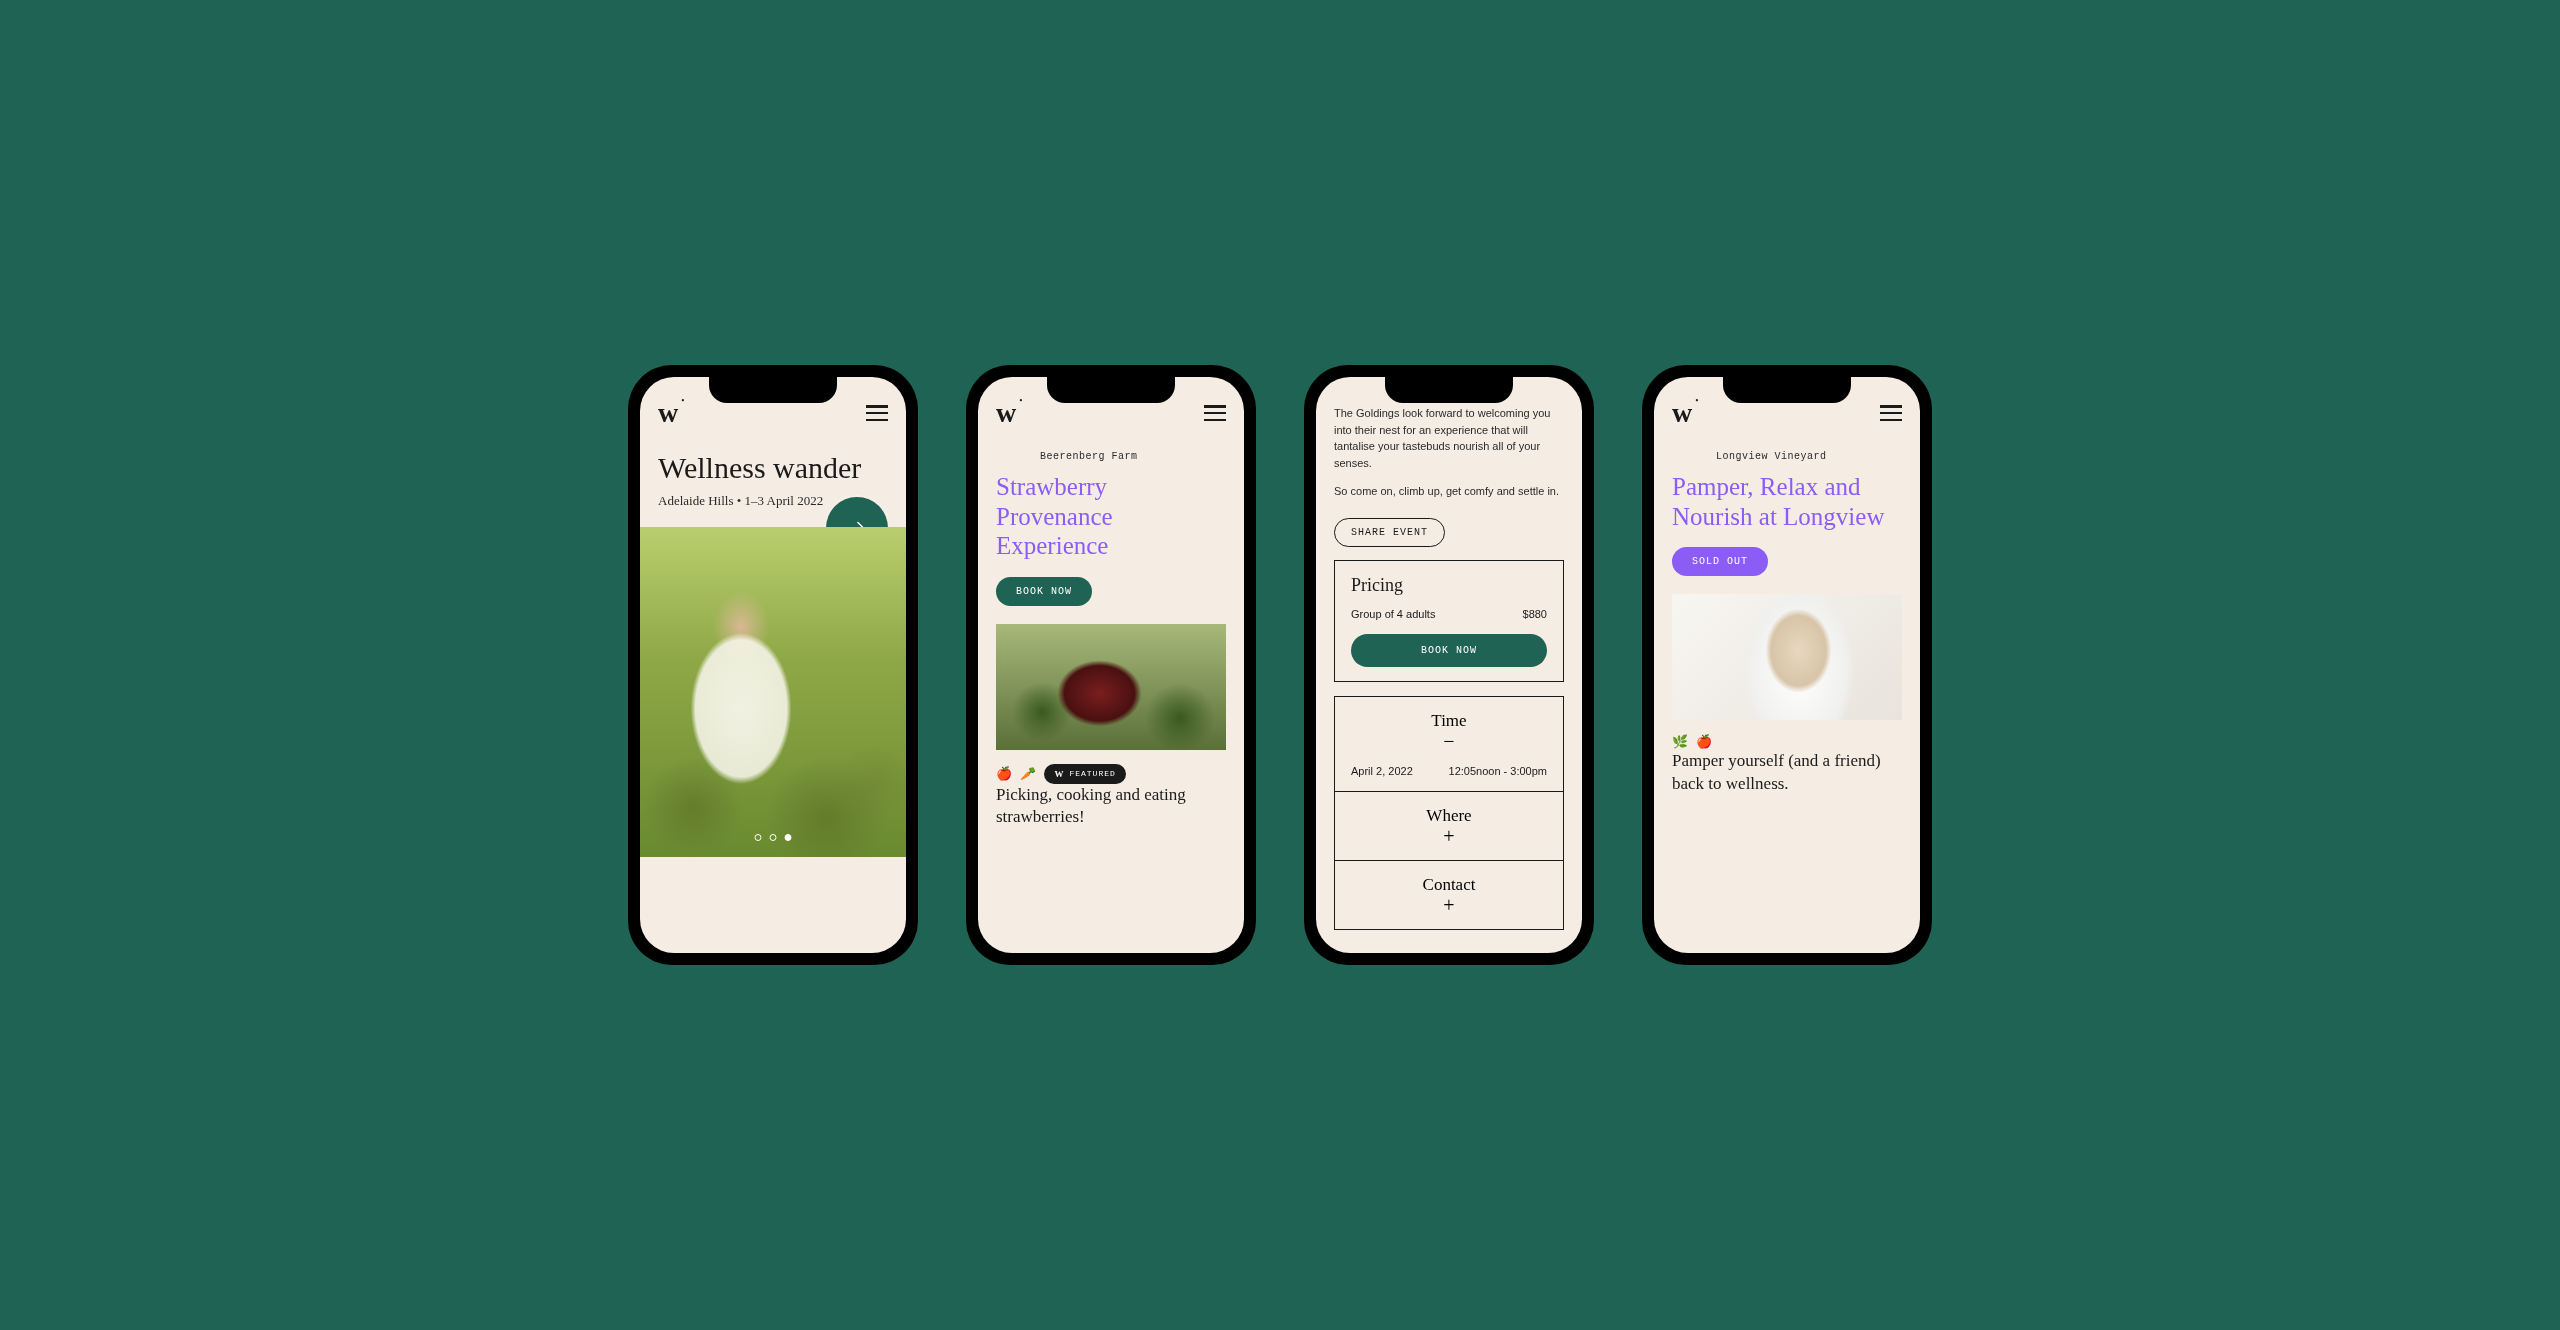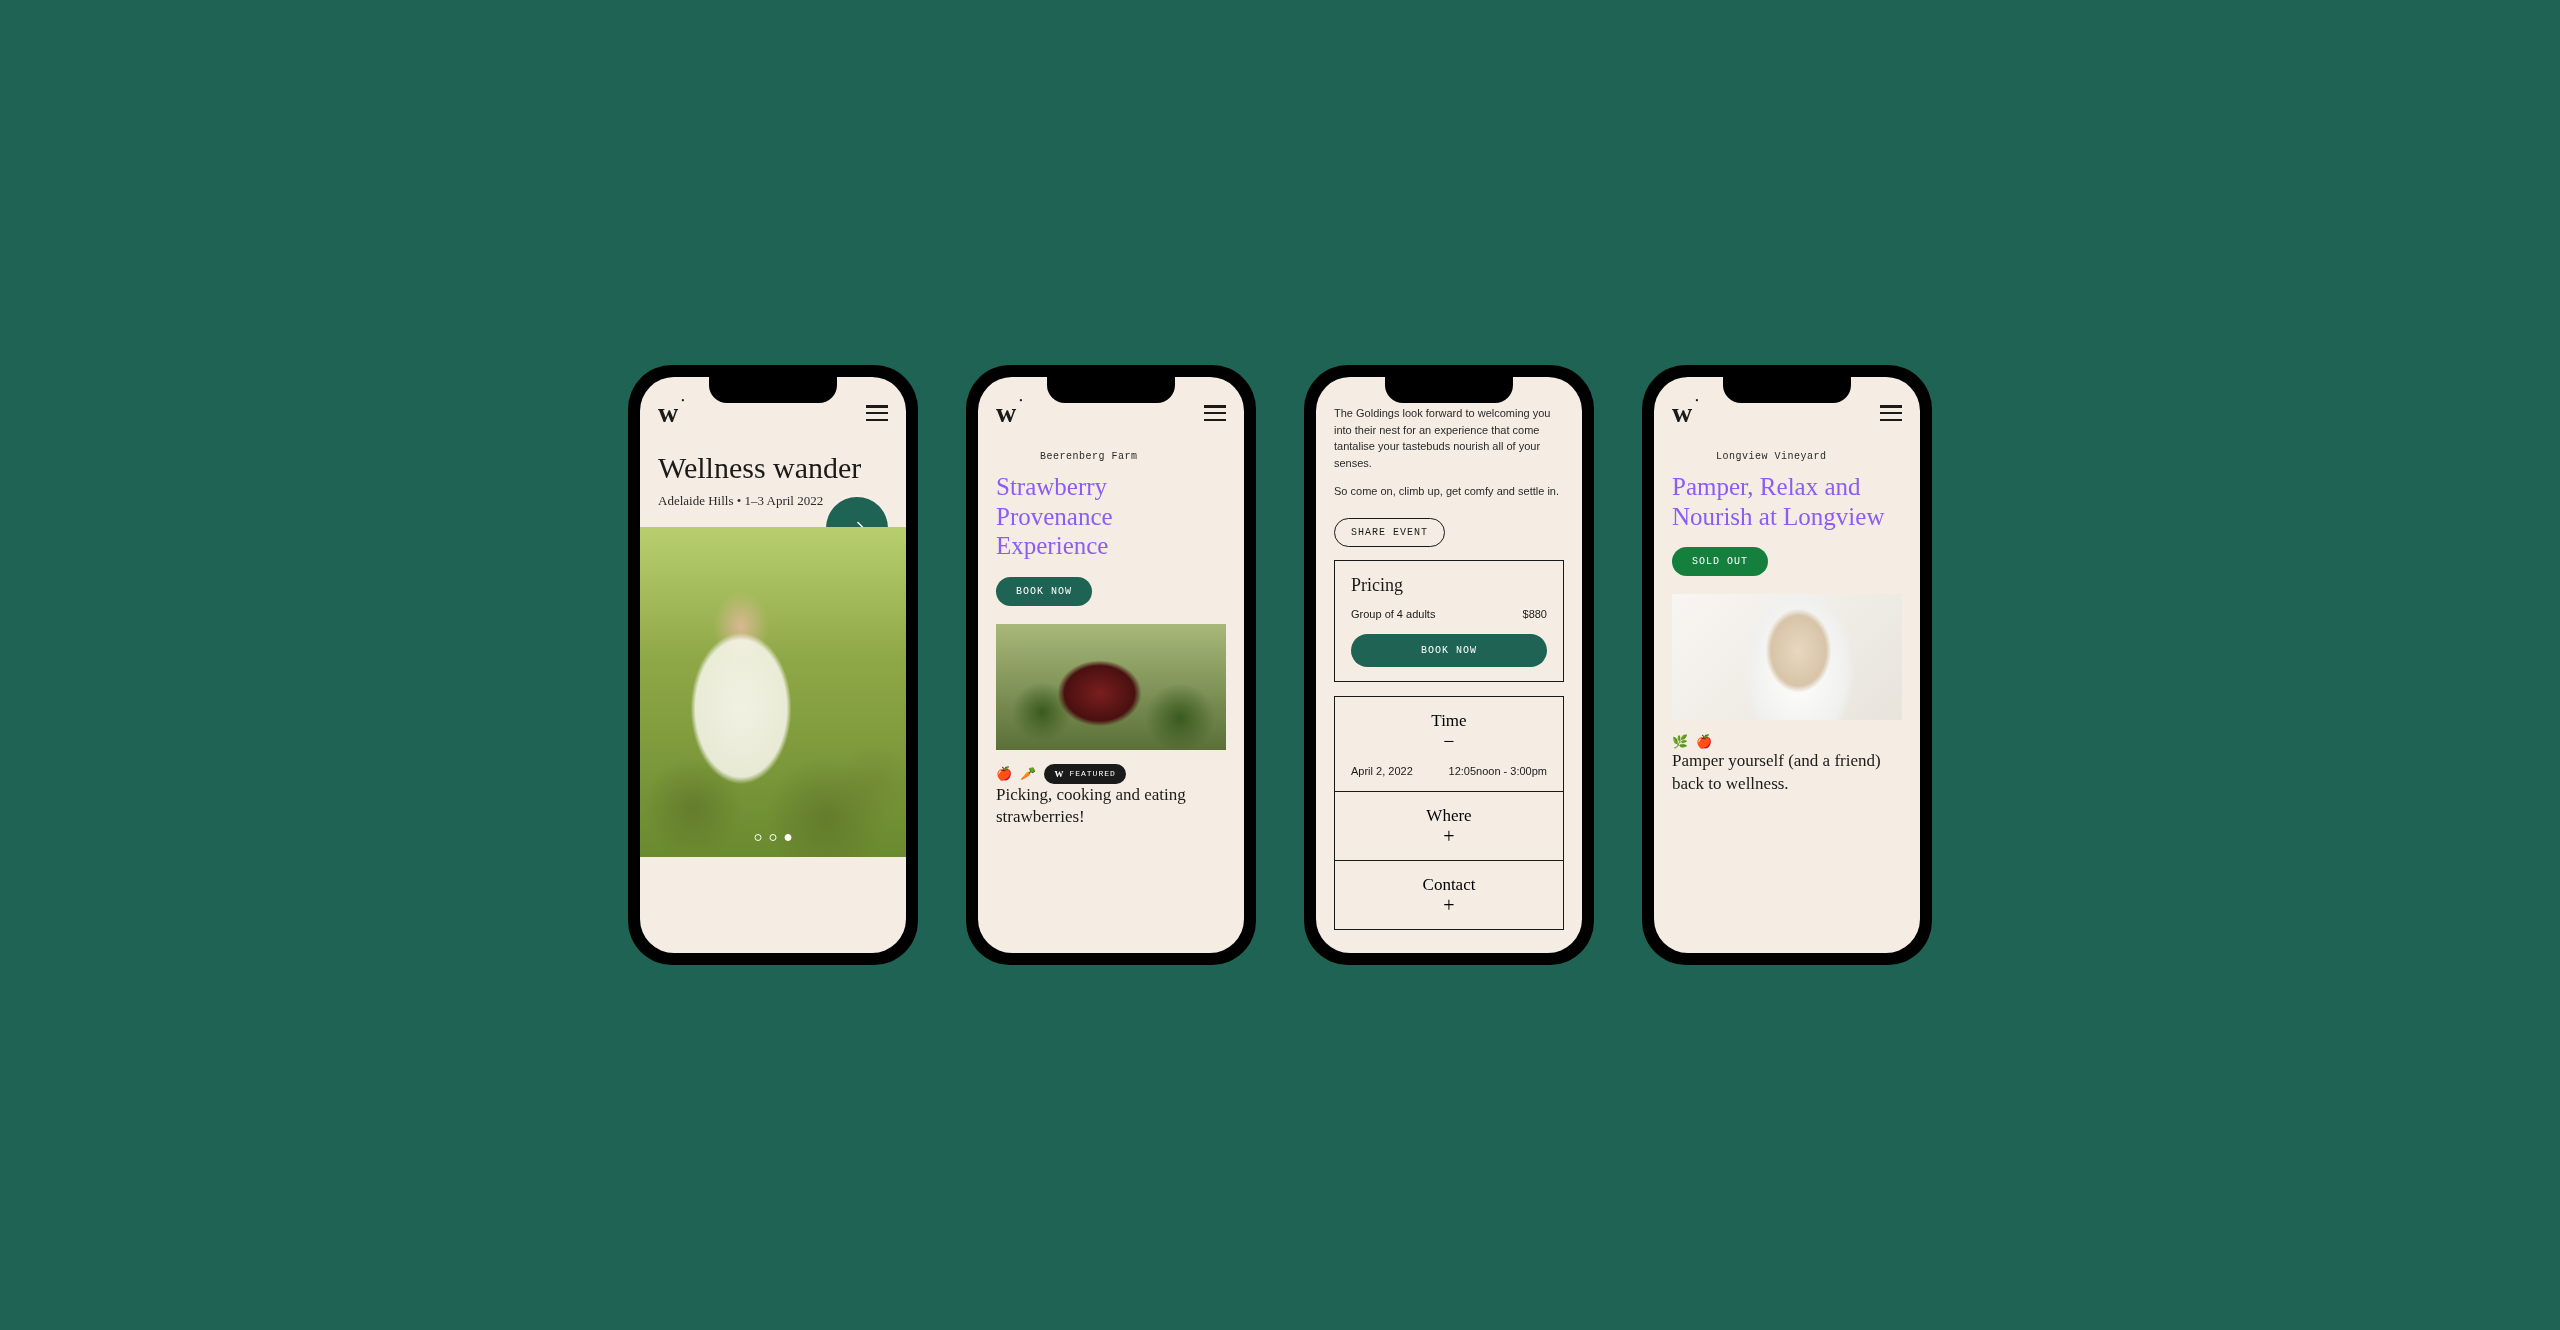--- a/index.html
+++ b/index.html
@@ -106,21 +106,21 @@
     color: #fff;
     font-family: 'Courier New', monospace;
     font-size: 10px;
     letter-spacing: 1px;
     padding: 9px 20px;
     border-radius: 999px;
     border: none;
     cursor: pointer;
   }
   .btn-wide { width: 100%; text-align: center; padding: 11px 0; }
-  .btn-grey { background: #15803d; color:#fff; }
+  .btn-grey { background: #8b5cf6; color:#fff; }
   .btn-outline {
     background: transparent;
     border: 1px solid #1a1a1a;
     color: #1a1a1a;
     font-family: 'Courier New', monospace;
     font-size: 10px;
     letter-spacing: 1px;
     padding: 8px 16px;
     border-radius: 999px;
     cursor: pointer;
@@ -344,21 +344,21 @@
       </div>
       <div class="desc">Picking, cooking and eating strawberries!</div>
     </div>
   </div>
 </div>
 
 <div class="phone">
   <div class="notch"></div>
   <div class="screen">
     <div class="body-text">
-      <p>The Goldings look forward to welcoming you into their nest for an experience that come tantalise your tastebuds nourish all of your senses.</p>
+      <p>The Goldings look forward to welcoming you into their nest for an experience that will tantalise your tastebuds nourish all of your senses.</p>
       <p>So come on, climb up, get comfy and settle in.</p>
     </div>
     <div class="share-wrap">
       <button class="btn-outline">SHARE EVENT</button>
     </div>
     <div class="panel">
       <div class="panel-section">
         <div class="panel-title">Pricing</div>
         <div class="panel-row">
           <span>Group of 4 adults</span>

